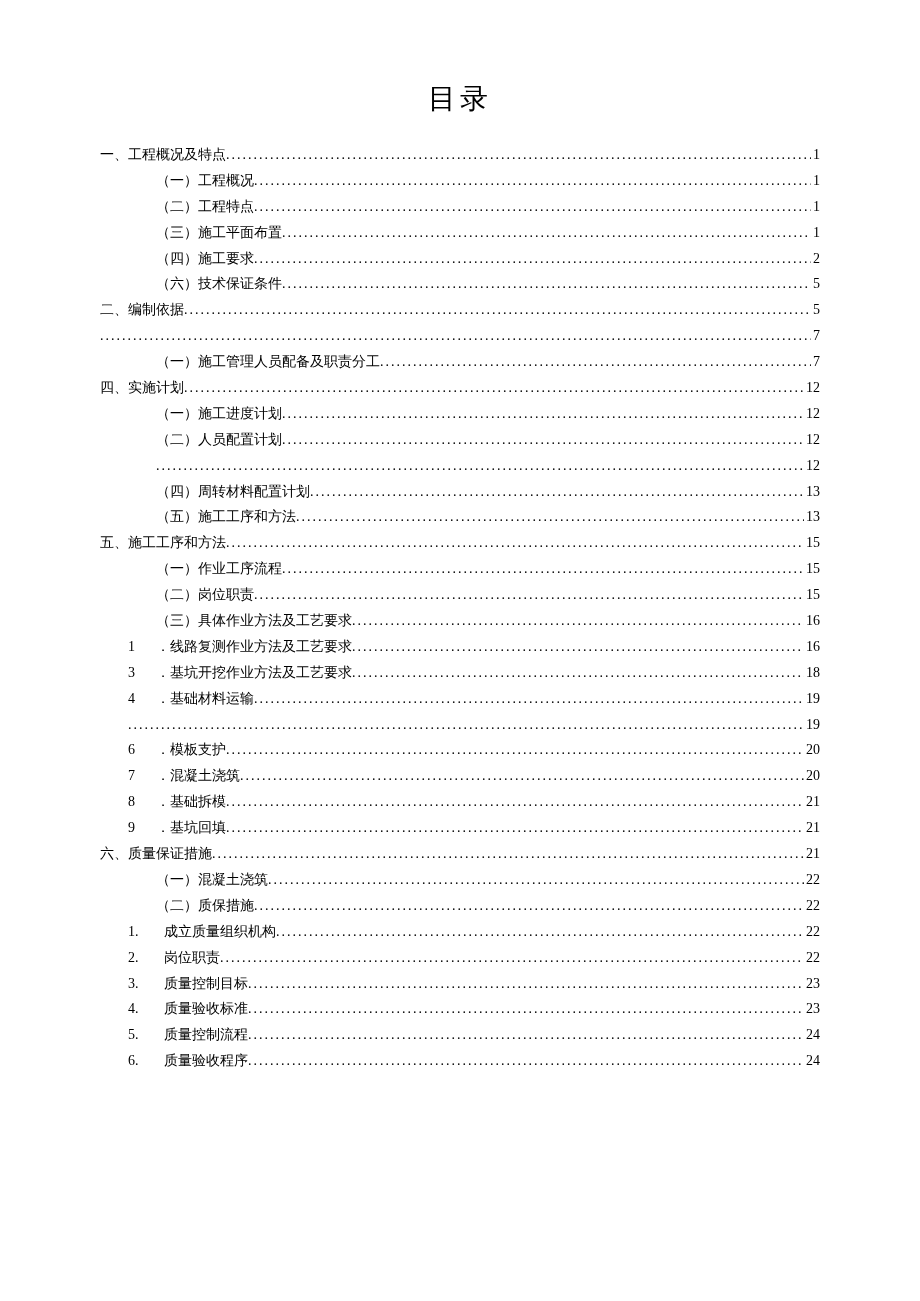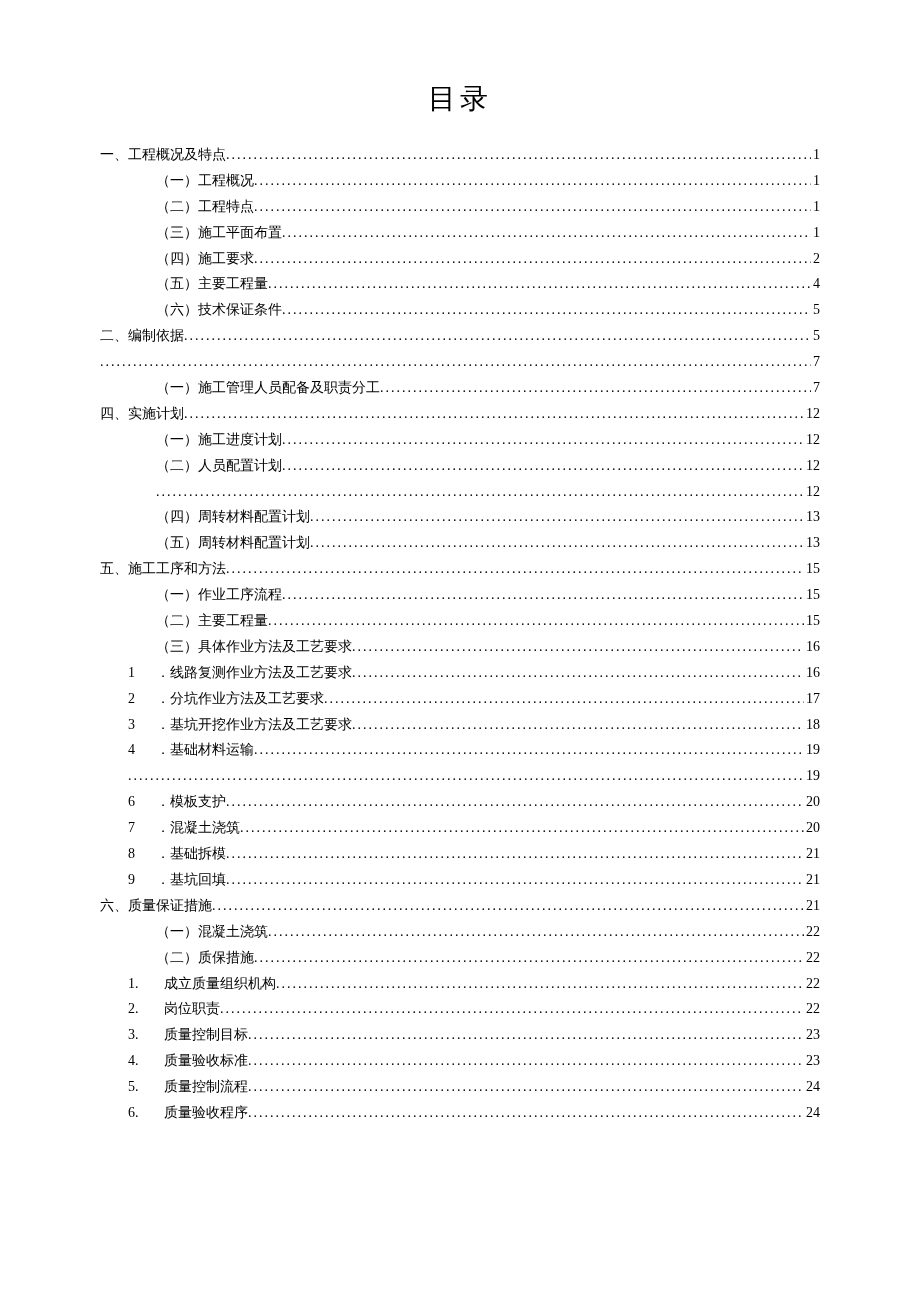--- a/index.html
+++ b/index.html
@@ -83,25 +83,20 @@
       <span class="toc-label">（三）施工平面布置 </span>
       <span class="toc-dots"></span>
       <span class="toc-page">1</span>
     </div>
     <div class="toc-line indent-1">
       <span class="toc-label">（四）施工要求 </span>
       <span class="toc-dots"></span>
       <span class="toc-page">2</span>
     </div>
     <div class="toc-line indent-1">
-      <span class="toc-label">（五）主要工程量 </span>
-      <span class="toc-dots"></span>
-      <span class="toc-page">4</span>
-    </div>
-    <div class="toc-line indent-1">
       <span class="toc-label">（六）技术保证条件 </span>
       <span class="toc-dots"></span>
       <span class="toc-page">5</span>
     </div>
     <div class="toc-line indent-0">
       <span class="toc-label">二、编制依据</span>
       <span class="toc-dots"></span>
       <span class="toc-page">5</span>
     </div>
     <div class="toc-line indent-0">
@@ -131,53 +126,48 @@
     <div class="toc-line indent-1">
       <span class="toc-dots"></span>
       <span class="toc-page">12</span>
     </div>
     <div class="toc-line indent-1">
       <span class="toc-label">（四）周转材料配置计划 </span>
       <span class="toc-dots"></span>
       <span class="toc-page">13</span>
     </div>
     <div class="toc-line indent-1">
-      <span class="toc-label">（五）周转材料配置计划 </span>
+      <span class="toc-label">（五）施工工序和方法 </span>
       <span class="toc-dots"></span>
       <span class="toc-page">13</span>
     </div>
     <div class="toc-line indent-0">
       <span class="toc-label">五、施工工序和方法</span>
       <span class="toc-dots"></span>
       <span class="toc-page">15</span>
     </div>
     <div class="toc-line indent-1">
       <span class="toc-label">（一）作业工序流程 </span>
       <span class="toc-dots"></span>
       <span class="toc-page">15</span>
     </div>
     <div class="toc-line indent-1">
-      <span class="toc-label">（二）主要工程量 </span>
+      <span class="toc-label">（二）岗位职责 </span>
       <span class="toc-dots"></span>
       <span class="toc-page">15</span>
     </div>
     <div class="toc-line indent-1">
       <span class="toc-label">（三）具体作业方法及工艺要求 </span>
       <span class="toc-dots"></span>
       <span class="toc-page">16</span>
     </div>
     <div class="toc-line indent-2">
       <span class="toc-label"><span class="num-col">1</span><span>．线路复测作业方法及工艺要求 </span></span>
       <span class="toc-dots"></span>
       <span class="toc-page">16</span>
-    </div>
-    <div class="toc-line indent-2">
-      <span class="toc-label"><span class="num-col">2</span><span>．分坑作业方法及工艺要求</span></span>
-      <span class="toc-dots"></span>
-      <span class="toc-page">17</span>
     </div>
     <div class="toc-line indent-2">
       <span class="toc-label"><span class="num-col">3</span><span>．基坑开挖作业方法及工艺要求</span></span>
       <span class="toc-dots"></span>
       <span class="toc-page">18</span>
     </div>
     <div class="toc-line indent-2">
       <span class="toc-label"><span class="num-col">4</span><span>．基础材料运输 </span></span>
       <span class="toc-dots"></span>
       <span class="toc-page">19</span>

